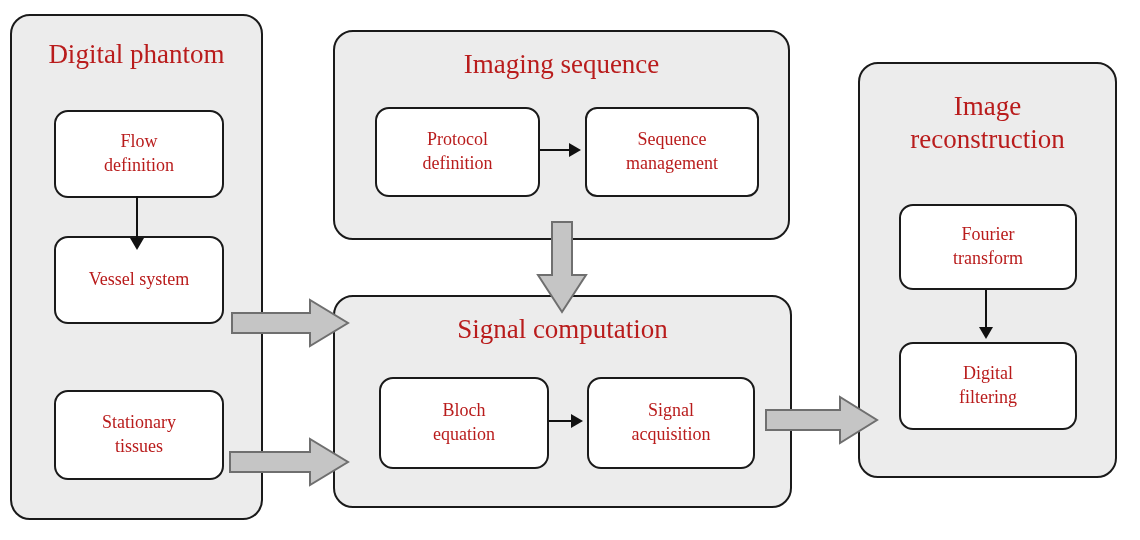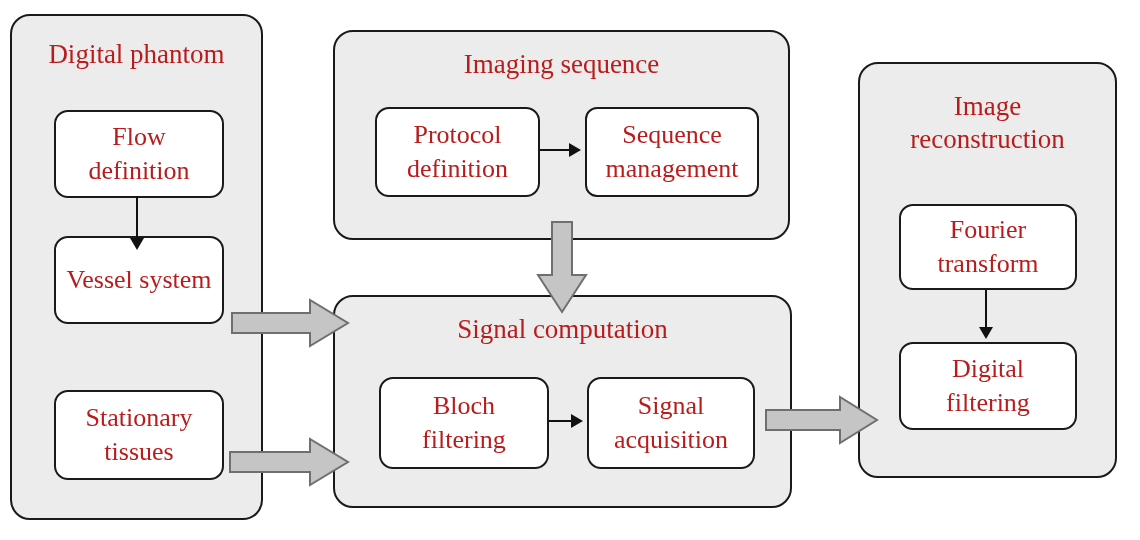--- a/index.html
+++ b/index.html
@@ -13,21 +13,21 @@
   }
   .gtitle{
     position:absolute;left:0;right:0;margin:0;text-align:center;
     font-size:27px;font-weight:normal;line-height:1.22;white-space:pre-line;
   }
   .box{
     position:absolute;background:#ffffff;border:2px solid #1a1a1a;border-radius:14px;
     box-sizing:border-box;display:flex;align-items:center;justify-content:center;
   }
   .blabel{
-    font-size:26px;line-height:1.32;text-align:center;white-space:pre-line;
+    font-size:18px;line-height:1.32;text-align:center;white-space:pre-line;
   }
   .overlay{
     position:absolute;left:0;top:0;width:1140px;height:540px;z-index:5;pointer-events:none;
   }
   .block-arrow{fill:#c5c5c5;stroke:#6f6f6f;stroke-width:2;stroke-linejoin:miter;}
   .thin{stroke:#111111;stroke-width:2;}
   .thin-head{fill:#111111;stroke:none;}
 </style>
 </head>
 <body>
@@ -58,21 +58,21 @@
     <div class="box" style="left:250px;top:75px;width:174px;height:90px;border-radius:12px;">
       <span class="blabel">Sequence
 management</span>
     </div>
   </section>
 
   <section class="group" style="left:333px;top:295px;width:459px;height:213px;">
     <h2 class="gtitle" style="top:16px;">Signal computation</h2>
     <div class="box" style="left:44px;top:80px;width:170px;height:92px;">
       <span class="blabel">Bloch
-filtering</span>
+equation</span>
     </div>
     <div class="box" style="left:252px;top:80px;width:168px;height:92px;">
       <span class="blabel">Signal
 acquisition</span>
     </div>
   </section>
 
   <section class="group" style="left:858px;top:62px;width:259px;height:416px;padding-left:17px;">
     <h2 class="gtitle" style="top:26px;">Image
 reconstruction</h2>

